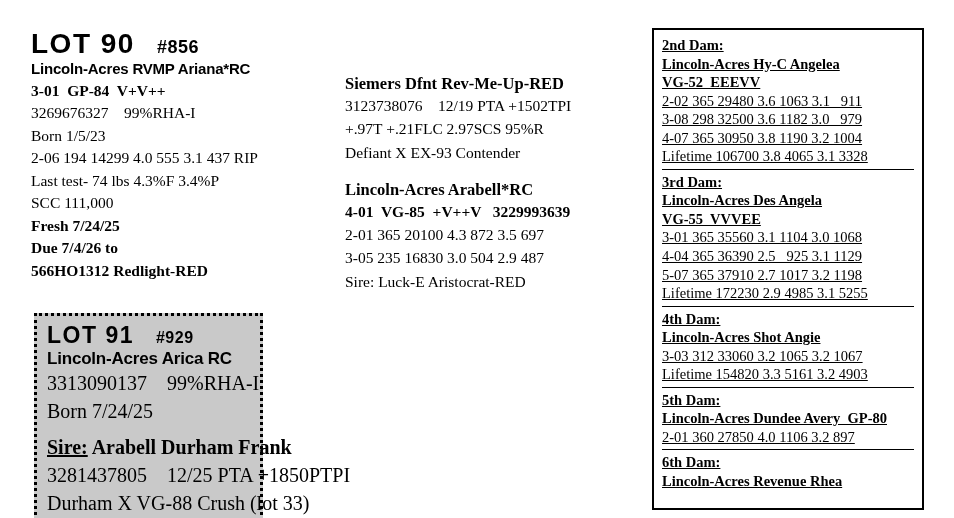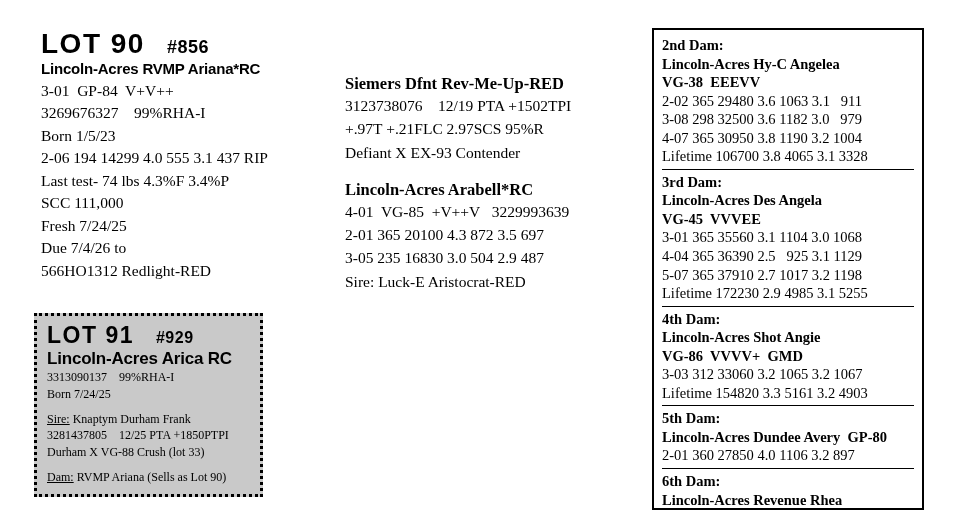--- a/index.html
+++ b/index.html
@@ -17,21 +17,21 @@
   }
   .page {
     position: relative;
     width: 954px;
     height: 518px;
   }
 
   
   #col1 {
     position: absolute;
-    left: 41px;
+    left: 31px;
     top: 28px;
     width: 310px;
   }
   .lot-head {
     display: flex;
     align-items: baseline;
     gap: 22px;
     font-family: "Liberation Sans", sans-serif;
   }
   .lot-word {
@@ -49,38 +49,38 @@
     font-size: 15px;
     font-weight: bold;
     margin-top: 0;
     letter-spacing: -0.2px;
   }
   .line {
     font-size: 15.5px;
     line-height: 1.45;
     white-space: pre;
   }
-  .line.b { font-weight: normal; }
+  .line.b { font-weight: bold; }
   .sp-top { margin-top: 3px; }
 
   
   #lot91 {
     position: absolute;
     left: 34px;
     top: 313px;
     width: 229px;
     background: #c9c9c9;
     border: 3px dotted #000;
     padding: 6px 8px 8px 10px;
     box-sizing: border-box;
   }
   #lot91 .lot-word { font-size: 23px; }
   #lot91 .lot-hash { font-size: 16px; }
   #lot91 .animal-name { font-size: 17px; margin-top: 0; }
-  #lot91 .line { font-size: 12px; line-height: 1.4; }
+  #lot91 .line { font-size: 20px; line-height: 1.4; }
   .ul { text-decoration: underline; }
 
   
   #col2 {
     position: absolute;
     left: 345px;
     top: 74px;
     width: 290px;
   }
   #col2 .hdr {
@@ -96,21 +96,21 @@
   #right {
     position: absolute;
     left: 652px;
     top: 28px;
     width: 272px;
     height: 482px;
     border: 2px solid #000;
     box-sizing: border-box;
     padding: 6px 8px 4px 8px;
   }
-  .dam-block { margin-bottom: 2px; }
+  .dam-block { margin-bottom: 2px; text-decoration: underline; }
   .dam-title {
     font-size: 14.5px;
     font-weight: bold;
     line-height: 1.28;
     white-space: pre;
   }
   .dam-line {
     font-size: 14.5px;
     line-height: 1.28;
     white-space: pre;
@@ -144,21 +144,21 @@
 
   <div id="lot91">
     <div class="lot-head">
       <span class="lot-word">LOT 91</span>
       <span class="lot-hash">#929</span>
     </div>
     <div class="animal-name">Lincoln-Acres Arica RC</div>
     <div class="line">3313090137    99%RHA-I</div>
     <div class="line">Born 7/24/25</div>
     <div style="height:8px"></div>
-    <div class="line b"><span class="ul">Sire:</span><span> Knaptym Durham Frank</span></div>
+    <div class="line b"><span class="ul">Sire:</span><span> Arabell Durham Frank</span></div>
     <div class="line">3281437805    12/25 PTA +1850PTPI</div>
     <div class="line">Durham X VG-88 Crush (lot 33)</div>
     <div style="height:8px"></div>
     <div class="line b"><span class="ul">Dam:</span><span> RVMP Ariana (Sells as Lot 90)</span></div>
   </div>
 
   <div id="col2">
     <div class="hdr">Siemers Dfnt Rev-Me-Up-RED</div>
     <div class="line">3123738076    12/19 PTA +1502TPI</div>
     <div class="line">+.97T +.21FLC 2.97SCS 95%R</div>
@@ -169,43 +169,42 @@
     <div class="line">2-01 365 20100 4.3 872 3.5 697</div>
     <div class="line">3-05 235 16830 3.0 504 2.9 487</div>
     <div class="line">Sire: Luck-E Aristocrat-RED</div>
   </div>
 
   <div id="right">
 
     <div class="dam-block">
       <div class="dam-title">2nd Dam:</div>
       <div class="dam-title">Lincoln-Acres Hy-C Angelea</div>
-      <div class="dam-title">VG-38  EEEVV</div>
+      <div class="dam-title">VG-52  EEEVV</div>
       <div class="dam-line">2-02 365 29480 3.6 1063 3.1   911</div>
       <div class="dam-line">3-08 298 32500 3.6 1182 3.0   979</div>
       <div class="dam-line">4-07 365 30950 3.8 1190 3.2 1004</div>
       <div class="dam-line">Lifetime 106700 3.8 4065 3.1 3328</div>
     </div>
     <div class="rule"></div>
 
     <div class="dam-block">
       <div class="dam-title">3rd Dam:</div>
       <div class="dam-title">Lincoln-Acres Des Angela</div>
-      <div class="dam-title">VG-45  VVVEE</div>
+      <div class="dam-title">VG-55  VVVEE</div>
       <div class="dam-line">3-01 365 35560 3.1 1104 3.0 1068</div>
       <div class="dam-line">4-04 365 36390 2.5   925 3.1 1129</div>
       <div class="dam-line">5-07 365 37910 2.7 1017 3.2 1198</div>
       <div class="dam-line">Lifetime 172230 2.9 4985 3.1 5255</div>
     </div>
     <div class="rule"></div>
 
     <div class="dam-block">
       <div class="dam-title">4th Dam:</div>
       <div class="dam-title">Lincoln-Acres Shot Angie</div>
-      <div class="dam-title">VG-86  VVVV+  GMD</div>
       <div class="dam-line">3-03 312 33060 3.2 1065 3.2 1067</div>
       <div class="dam-line">Lifetime 154820 3.3 5161 3.2 4903</div>
     </div>
     <div class="rule"></div>
 
     <div class="dam-block">
       <div class="dam-title">5th Dam:</div>
       <div class="dam-title">Lincoln-Acres Dundee Avery  GP-80</div>
       <div class="dam-line">2-01 360 27850 4.0 1106 3.2 897</div>
     </div>

